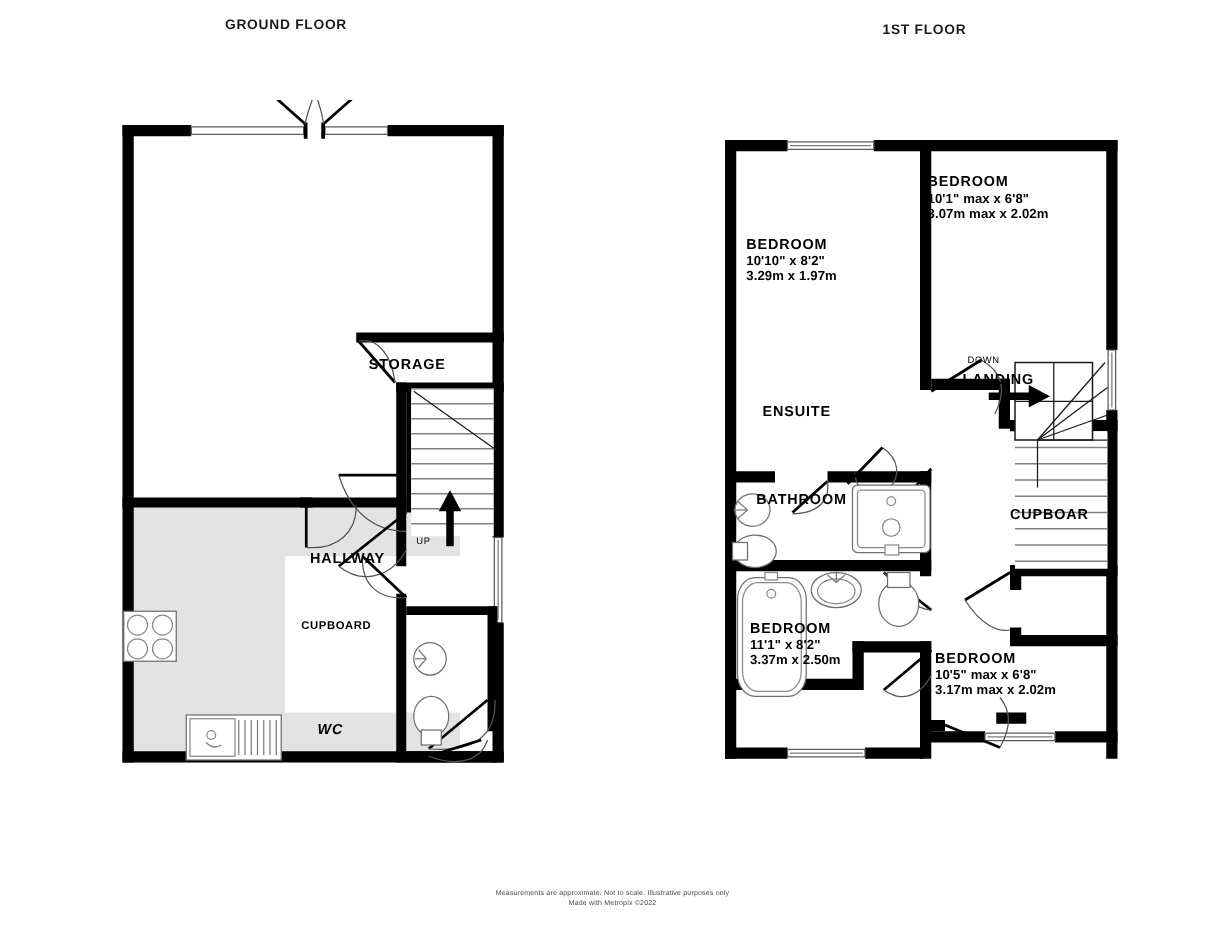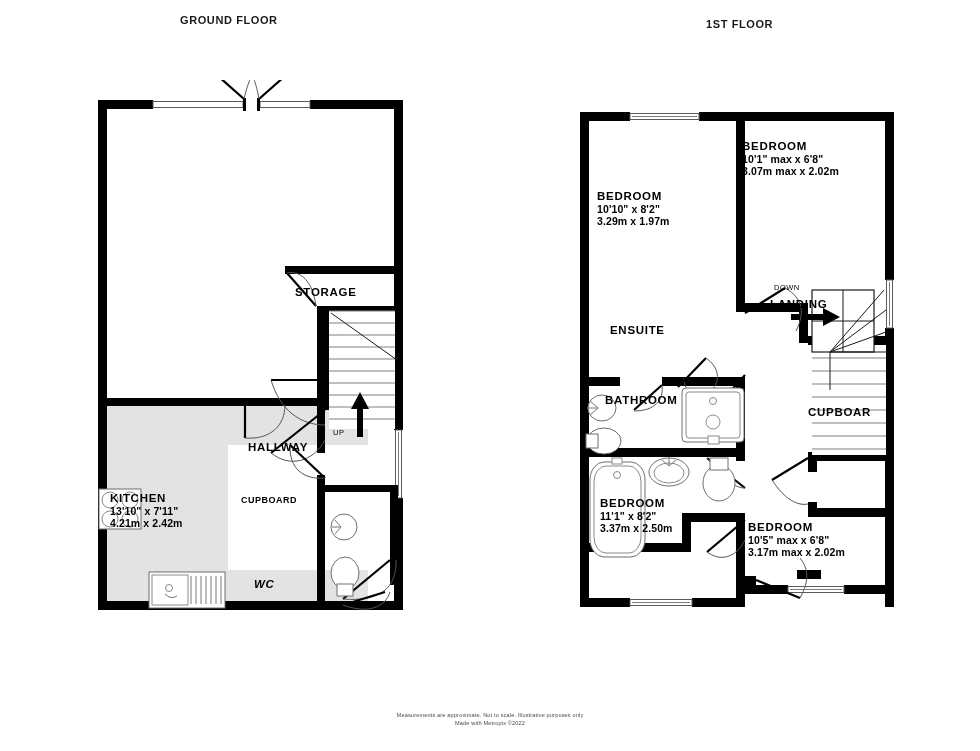--- a/index.html
+++ b/index.html
@@ -227,25 +227,20 @@
 
 
   <div class="label" style="left:295px; top:286px; width:105px;">
     <div class="nm">STORAGE</div>
   </div>
 
   <div class="label" style="left:248px; top:441px; width:130px;">
     <div class="nm">HALLWAY</div>
   </div>
 
-  <div class="label" style="left:110px; top:492px; width:165px;">
-    <div class="nm">KITCHEN</div>
-    <div class="dim">13'10"  x 7'11"</div>
-    <div class="dim">4.21m  x 2.42m</div>
-  </div>
 
   <div class="label small" style="left:241px; top:494px; width:95px;">
     <div>CUPBOARD</div>
   </div>
 
   <div class="label" style="left:254px; top:578px; width:55px;font-style:italic;">
     <div class="nm">WC</div>
   </div>
 
   <div class="label tiny" style="left:333px; top:427px; width:32px;">

